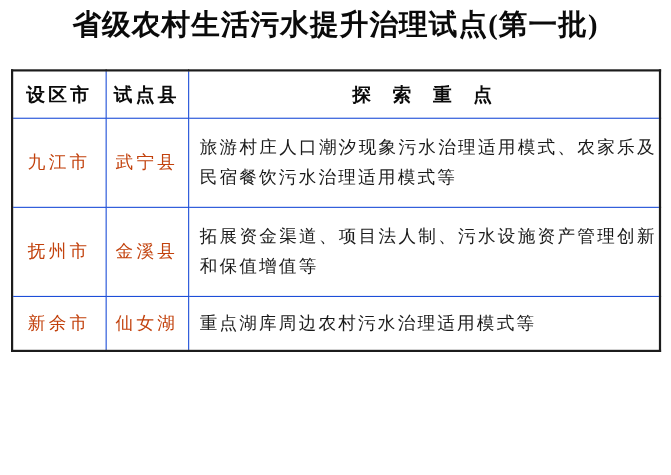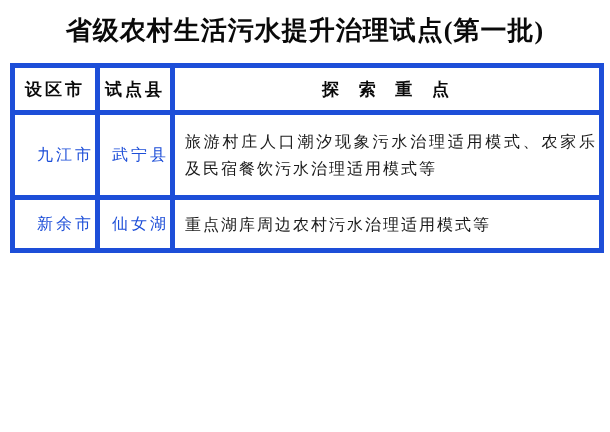--- a/index.html
+++ b/index.html
@@ -6,62 +6,62 @@
   .page {
     position: relative;
     width: 610px;
     height: 432px;
     background: #ffffff;
     color: #111111;
     font-family: "Liberation Serif", serif;
     overflow: hidden;
   }
   .doc-title {
-    margin: 8px;
+    margin: 0;
     padding-top: 7px;
     text-align: center;
     font-size: 26px;
     line-height: 32px;
     font-weight: bold;
     letter-spacing: 1px;
     color: #0a0a0a;
     font-family: "Liberation Serif", serif;
   }
   table.pilot-table {
     position: absolute;
     left: 10px;
     top: 63px;
     width: 589px;
     border-collapse: collapse;
     table-layout: fixed;
     border: 2px solid #1c1c1c;
   }
   .pilot-table th, .pilot-table td {
-    border: 5px solid #1d4ed8;
+    border: 1px solid #1d4ed8;
     background: #ffffff;
     vertical-align: middle;
   }
   .pilot-table col.c-city   { width: 85px; }
   .pilot-table col.c-county { width: 75px; }
   .pilot-table col.c-focus  { width: 429px; }
   .pilot-table th {
     font-family: "Liberation Sans", sans-serif;
     font-size: 17px;
     font-weight: bold;
     height: 40px;
     text-align: center;
     letter-spacing: 3px;
     color: #0a0a0a;
   }
   .pilot-table th.th-focus { word-spacing: 9px; margin-left: 25px; }
   td.cell-city, td.cell-county {
-    text-align: right;
+    text-align: center;
     font-size: 16px;
     letter-spacing: 3px;
-    color: #1d4ed8;
+    color: #c2410c;
   }
   td.cell-focus {
     font-size: 16px;
     letter-spacing: 2px;
     line-height: 27px;
     padding: 4px 2px 4px 10px;
     text-align: justify;
     text-justify: inter-character;
     color: #1a1a1a;
   }
@@ -87,20 +87,25 @@
         <th class="th-county">试点县</th>
         <th class="th-focus">探 索 重 点</th>
       </tr>
     </thead>
     <tbody>
       <tr class="row-tall">
         <td class="cell-city">九江市</td>
         <td class="cell-county">武宁县</td>
         <td class="cell-focus">旅游村庄人口潮汐现象污水治理适用模式、农家乐及民宿餐饮污水治理适用模式等</td>
       </tr>
+      <tr class="row-tall">
+        <td class="cell-city">抚州市</td>
+        <td class="cell-county">金溪县</td>
+        <td class="cell-focus">拓展资金渠道、项目法人制、污水设施资产管理创新和保值增值等</td>
+      </tr>
       <tr class="row-short">
         <td class="cell-city">新余市</td>
         <td class="cell-county">仙女湖</td>
         <td class="cell-focus">重点湖库周边农村污水治理适用模式等</td>
       </tr>
     </tbody>
   </table>
 
 </div>
 

